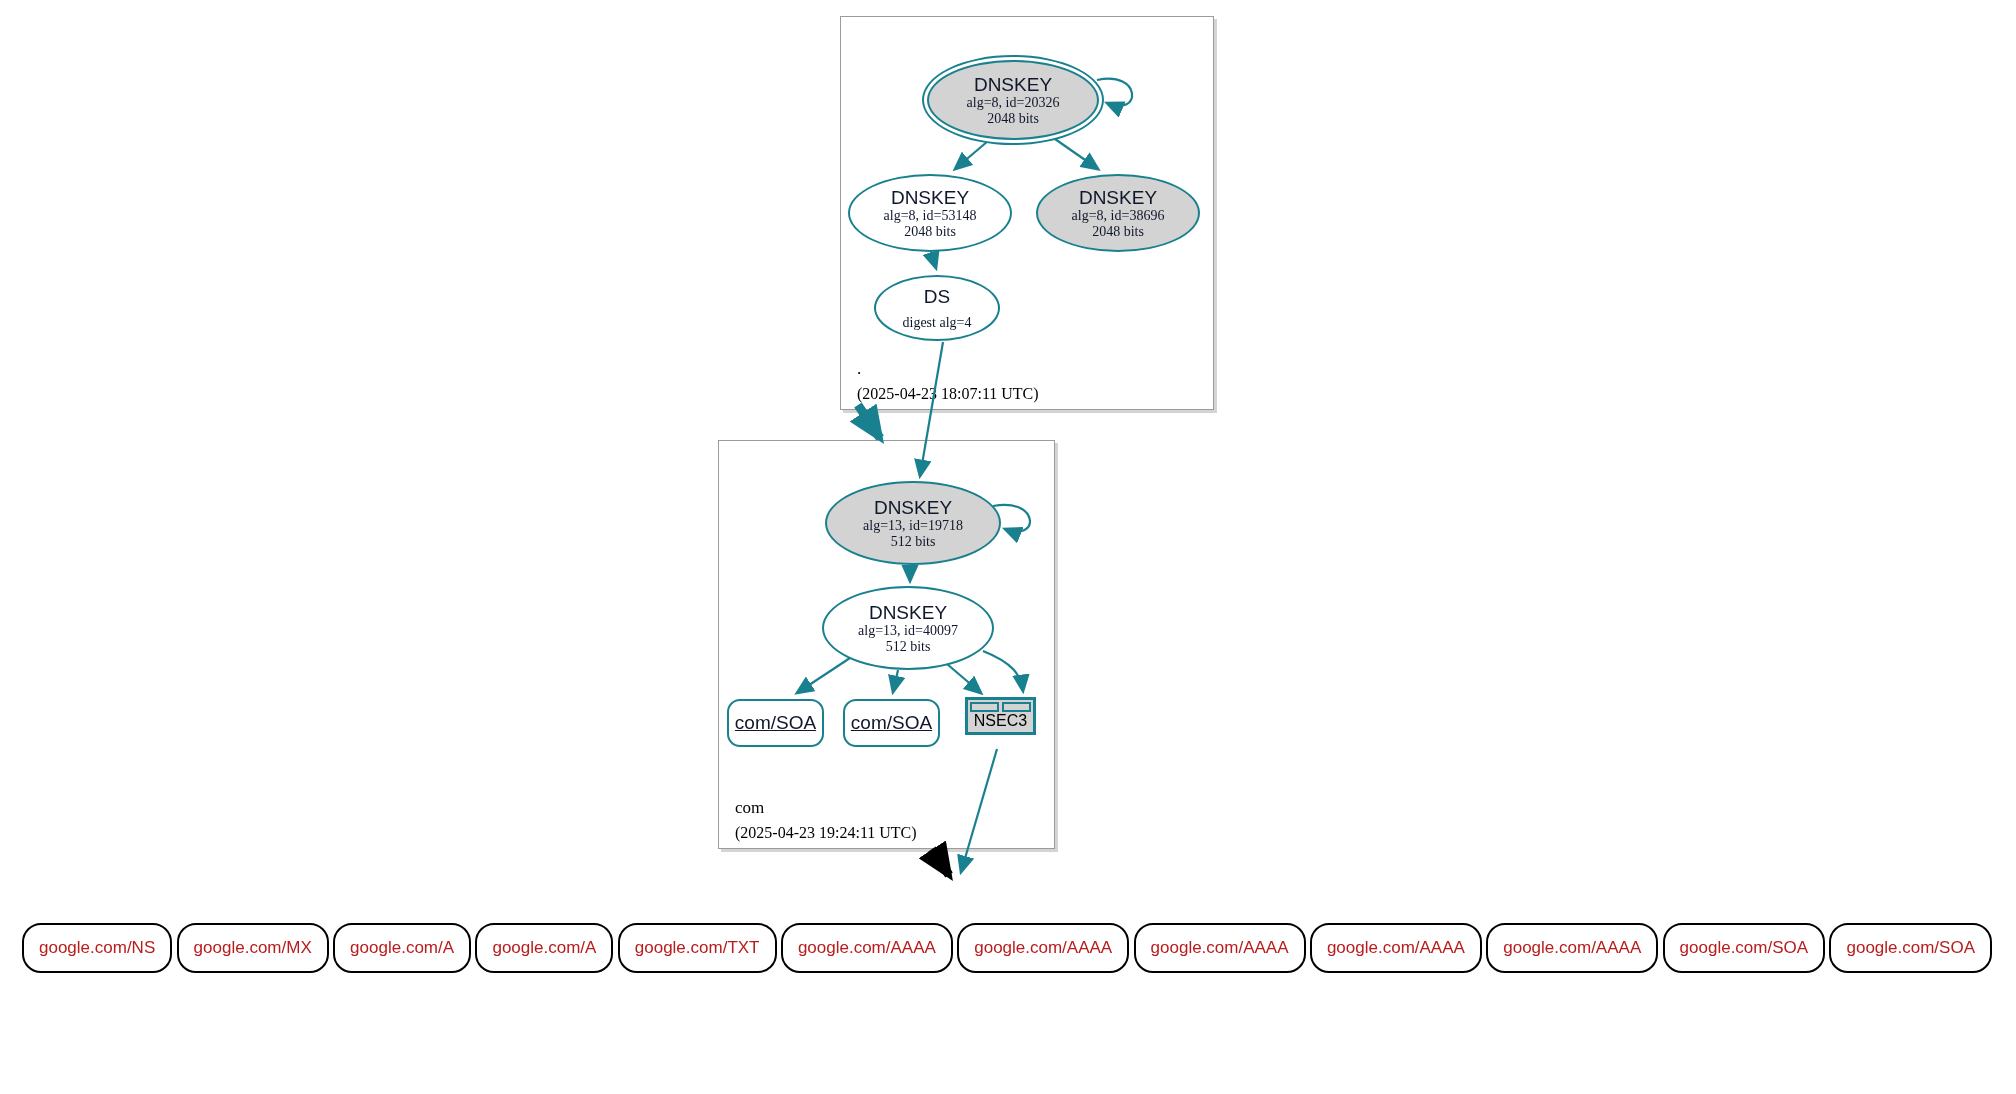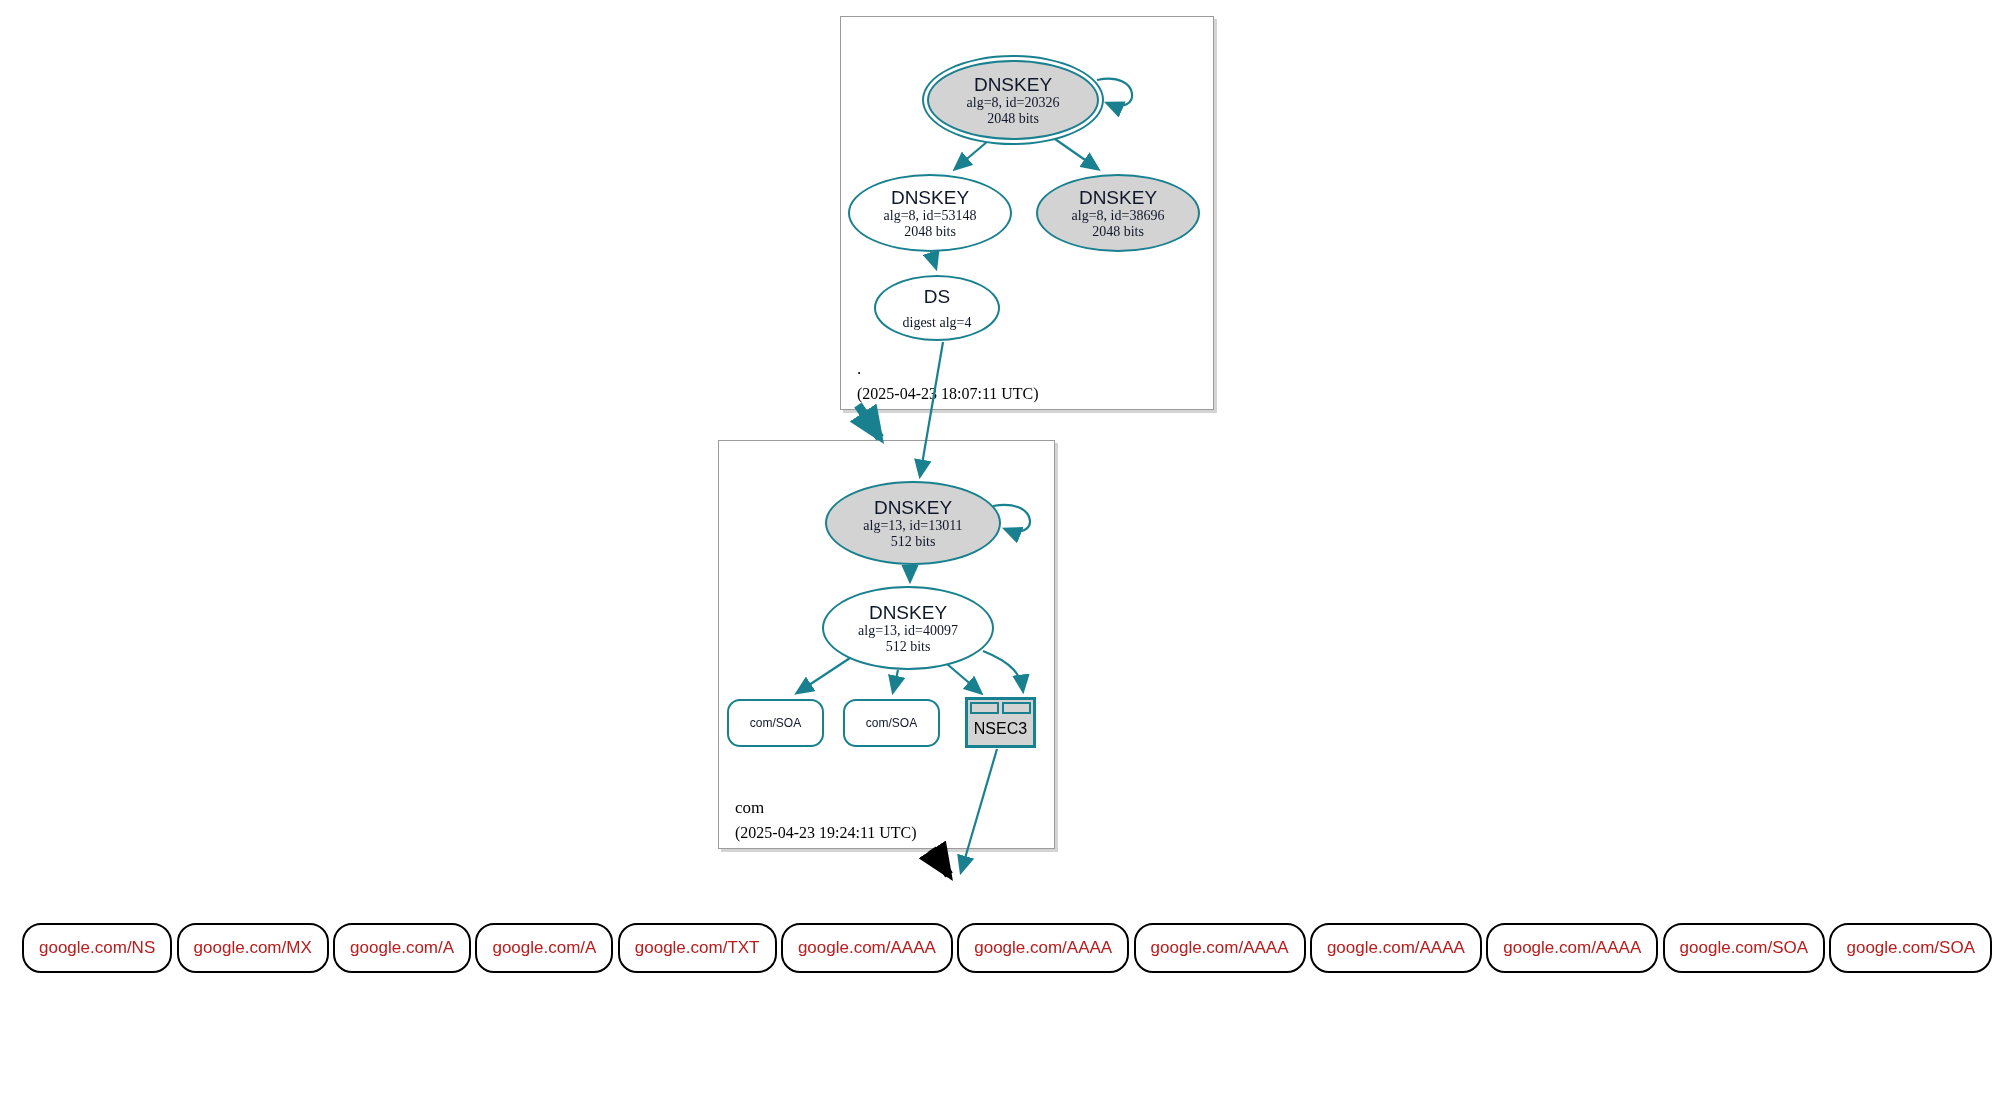--- a/index.html
+++ b/index.html
@@ -26,21 +26,21 @@
   .ntitle{font-size:19px;line-height:21px;}
   .ndetail{font-family:"Liberation Serif",serif;font-size:14px;line-height:16px;}
 
   
   .dblring{border-radius:50%;border:2.5px solid var(--teal);background:#fff;padding:0;}
   .dblinner{position:absolute;left:3px;top:3px;right:3px;bottom:3px;border-radius:50%;
             border:2.5px solid var(--teal);background:#d3d3d3;
             display:flex;flex-direction:column;align-items:center;justify-content:center;}
 
   
-  .rrset-teal{border:2.2px solid var(--teal);border-radius:13px;background:#fff;font-size:12px;}
+  .rrset-teal{border:2.2px solid var(--teal);border-radius:13px;background:#fff;font-size:19px;text-decoration:underline;}
 
   
   .nsec3{border:3px solid var(--teal);background:#d3d3d3;padding:2px;display:flex;
          flex-direction:column;z-index:2;position:absolute;box-sizing:border-box;}
   .nsec3-cells{display:flex;gap:3px;height:12px;}
   .nsec3-cell{flex:1;border:2px solid var(--teal);background:#d3d3d3;box-sizing:border-box;}
   .nsec3-label{flex:1;display:flex;align-items:center;justify-content:center;
                font-size:16px;color:#000;}
 
   
@@ -123,39 +123,39 @@
     <div class="ndetail">2048 bits</div>
   </div>
 
   <div class="node ellipse fill-white" style="left:874px;top:275px;width:126px;height:66px;gap:8px;">
     <div class="ntitle">DS</div>
     <div class="ndetail">digest alg=4</div>
   </div>
 
   <div class="node ellipse fill-gray" style="left:825px;top:481px;width:176px;height:84px;">
     <div class="ntitle">DNSKEY</div>
-    <div class="ndetail">alg=13, id=13011</div>
+    <div class="ndetail">alg=13, id=19718</div>
     <div class="ndetail">512 bits</div>
   </div>
 
   <div class="node ellipse fill-white" style="left:822px;top:586px;width:172px;height:84px;">
     <div class="ntitle">DNSKEY</div>
     <div class="ndetail">alg=13, id=40097</div>
     <div class="ndetail">512 bits</div>
   </div>
 
   <div class="node rrset-teal" style="left:727px;top:699px;width:97px;height:48px;">
     <span>com/SOA</span>
   </div>
 
   <div class="node rrset-teal" style="left:843px;top:699px;width:97px;height:48px;">
     <span>com/SOA</span>
   </div>
 
-  <div class="nsec3" style="left:965px;top:697px;width:71px;height:51px;">
+  <div class="nsec3" style="left:965px;top:697px;width:71px;height:38px;">
     <div class="nsec3-cells">
       <div class="nsec3-cell"></div>
       <div class="nsec3-cell"></div>
     </div>
     <div class="nsec3-label">NSEC3</div>
   </div>
 
   <div id="google-row">
     <div class="rrset-black">google.com/NS</div>
     <div class="rrset-black">google.com/MX</div>

